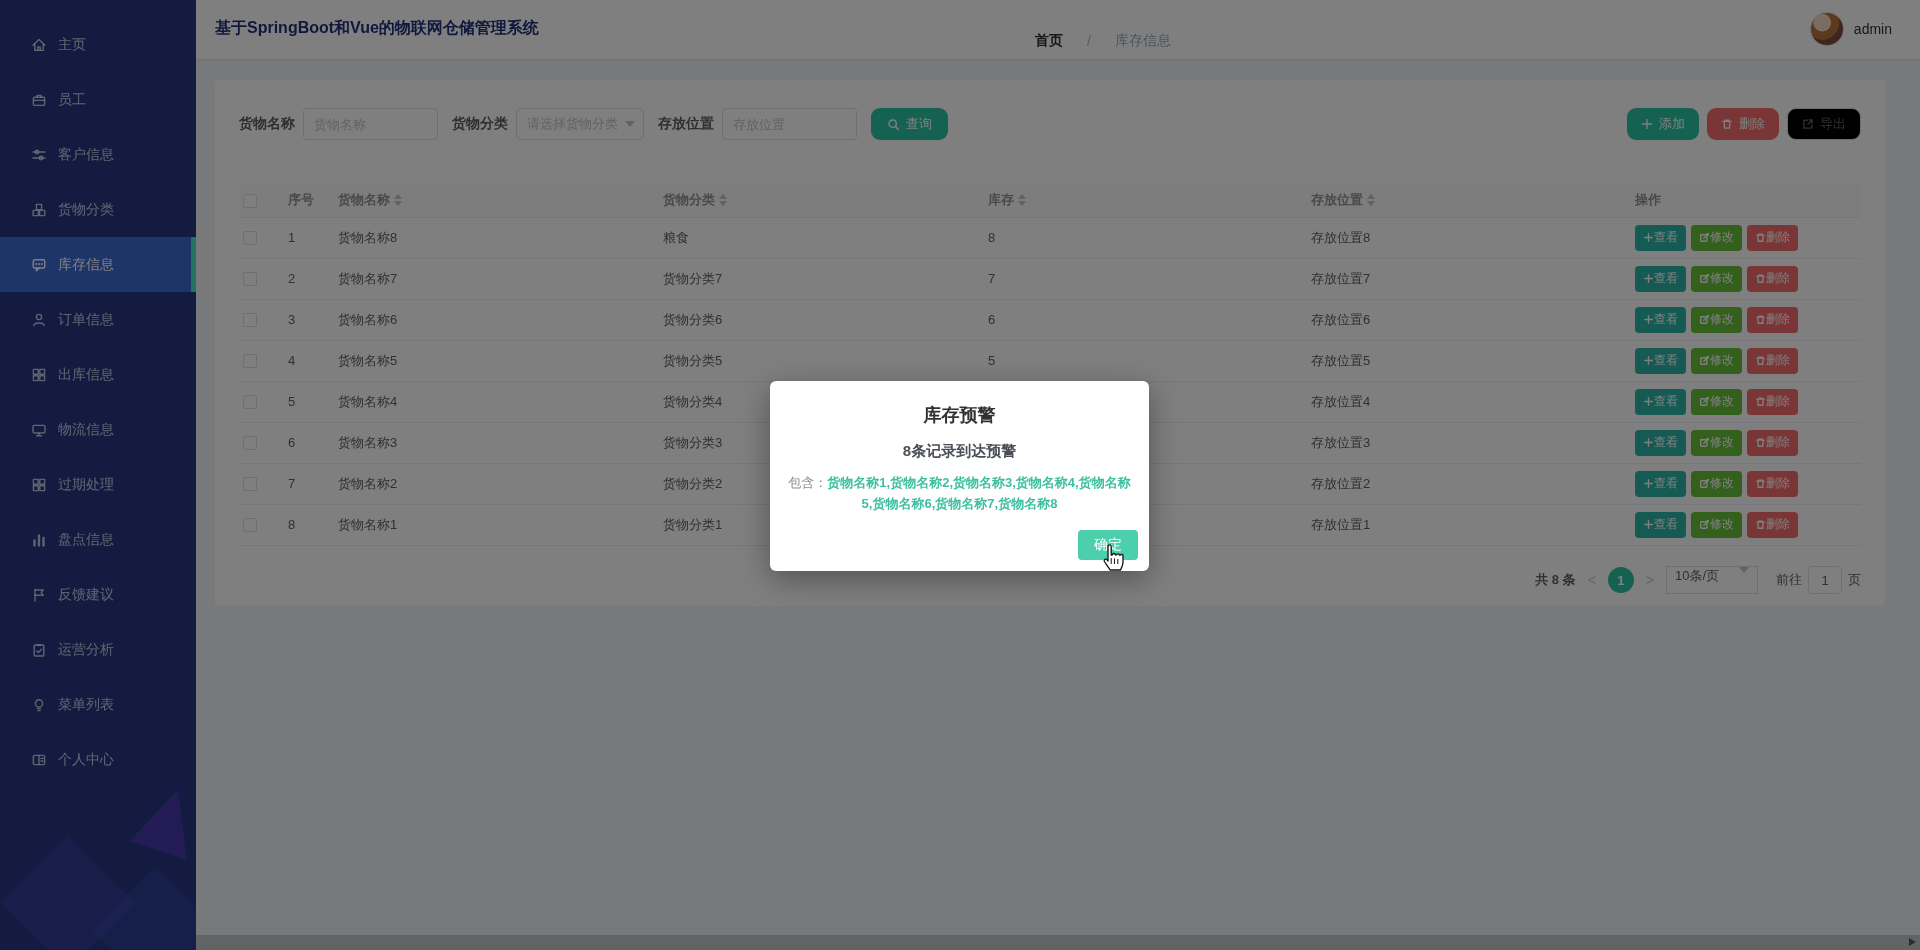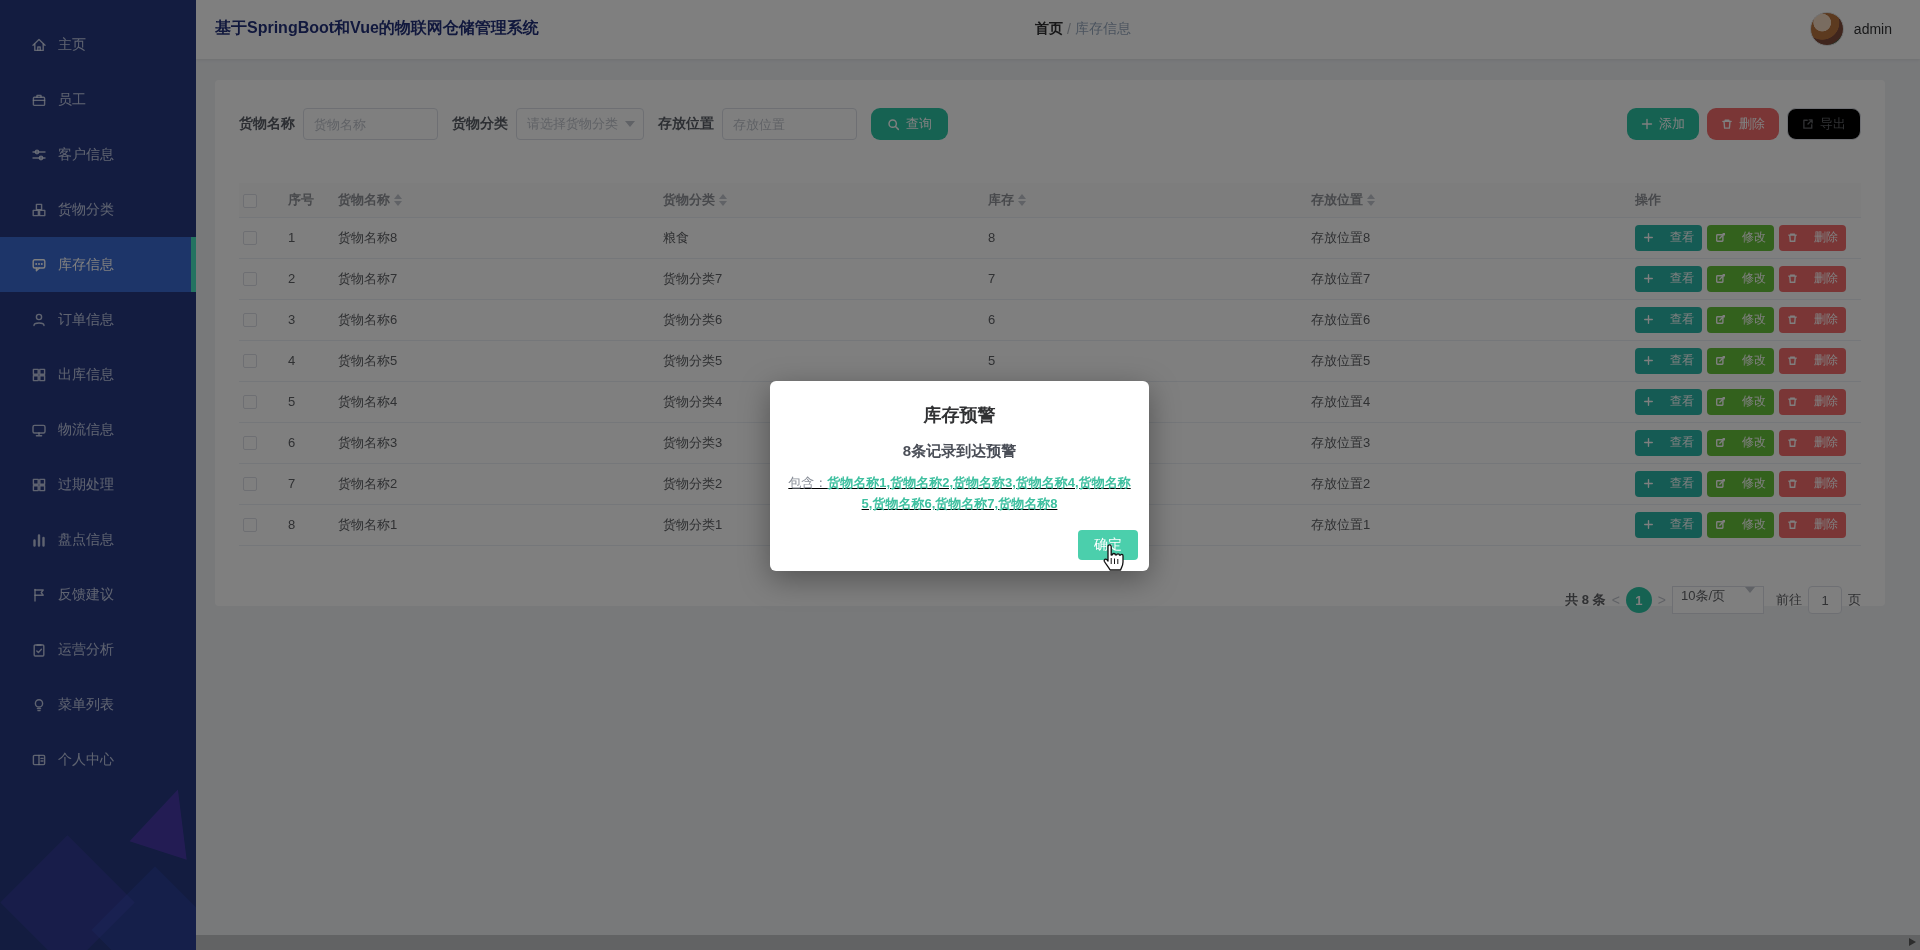--- a/index.html
+++ b/index.html
@@ -16,21 +16,21 @@
   .side-item.active { background:#3a6ad2; color:#ffffff; }
   .side-item.active::after { content:""; position:absolute; right:0; top:0; width:5px; height:100%; background:#49e6c3; }
   .deco { position:absolute; z-index:1; }
   .deco-tri { left:138px; top:788px; width:0; height:0; border-left:30px solid transparent; border-right:30px solid transparent; border-bottom:64px solid rgba(110,60,220,.45); transform:rotate(18deg); }
   .deco-cube1 { left:20px; top:855px; width:95px; height:95px; background:rgba(80,70,200,.28); transform:rotate(45deg); }
   .deco-cube2 { left:110px; top:885px; width:90px; height:90px; background:rgba(60,90,220,.22); transform:rotate(45deg); }
 
   
   .topbar { position:absolute; left:196px; top:0; width:1724px; height:59px; background:#ffffff; box-shadow:0 1px 3px rgba(0,0,0,.08); z-index:5;padding-left:32px; }
   .app-title { position:absolute; left:19px; top:18px; font-size:16px; font-weight:bold; color:#22307a; }
-  .breadcrumb { position:absolute; left:839px; top:20px; font-size:14px; display:flex; gap:4px; align-items:center; }
+  .breadcrumb { position:absolute; left:839px; top:32px; font-size:14px; display:flex; gap:24px; align-items:center; }
   .bc-home { color:#303133; font-weight:bold; }
   .bc-sep { color:#b0b4bc; }
   .bc-cur { color:#97a8be; }
   .userbox { position:absolute; right:28px; top:12px; display:flex; align-items:center; gap:10px; }
   .avatar { width:34px; height:34px; border-radius:50%; background:radial-gradient(circle at 35% 30%, #f3d8c0 0 28%, #b8743f 30% 55%, #7e4a3a 57% 75%, #53624d 77% 100%); border:1px solid #e0e0e0; }
   .username { font-size:14px; color:#303133; }
 
   
   .content { position:absolute; left:196px; top:59px; width:1724px; height:876px; background:#f0f2f5; }
   .panel { position:absolute; left:19px; top:21px; width:1670px; height:526px; background:#ffffff; border-radius:4px; }
@@ -52,45 +52,45 @@
   
   table.grid { position:absolute; left:24px; top:103px; width:1622px; border-collapse:collapse; table-layout:fixed; font-size:13px; }
   .grid th { height:34px; text-align:left; font-weight:bold; color:#909399; background:#fafafa; border-bottom:1px solid #ebeef5; padding:0 4px; }
   .grid td { height:41px; color:#606266; border-bottom:1px solid #ebeef5; padding:0 4px; background:#fff; }
   .th-inner { display:inline-flex; align-items:center; gap:4px; cursor:pointer; }
   .sort-carets { display:inline-flex; flex-direction:column; gap:2px; }
   .sc-up { width:0;height:0;border-left:4px solid transparent;border-right:4px solid transparent;border-bottom:5px solid #c0c4cc; }
   .sc-dn { width:0;height:0;border-left:4px solid transparent;border-right:4px solid transparent;border-top:5px solid #c0c4cc; }
   .cbx { display:inline-block; width:14px; height:14px; border:1px solid #dcdfe6; border-radius:2px; background:#fff; cursor:pointer; vertical-align:middle; }
   .row-actions { display:flex; gap:5px; }
-  .rbtn { height:26px; padding:0 8px; font-size:12px; color:#fff; display:inline-flex; align-items:center; gap:16px; border:none; border-radius:4px; cursor:pointer; font-family:Liberation Mono, monospace; }
+  .rbtn { height:26px; padding:0 8px; font-size:12px; color:#fff; display:inline-flex; align-items:center; gap:0; border:none; border-radius:4px; cursor:pointer; font-family:Liberation Mono, monospace; }
   .rbtn svg { width:11px; height:11px; stroke:currentColor; fill:none; stroke-width:2; stroke-linecap:round; }
   .rbtn.view { background:#2bb6a8; }
   .rbtn.edit { background:#67c23a; }
   .rbtn.del  { background:#f56c6c; }
 
   
-  .pagination { position:absolute; right:24px; top:486px; display:flex; align-items:center; gap:4px; font-size:13px; color:#606266;margin-top:20px; }
+  .pagination { position:absolute; right:24px; top:486px; display:flex; align-items:center; gap:10px; font-size:13px; color:#606266; }
   .pg-total { font-weight:bold; }
   .pg-arrow { color:#c0c4cc; font-size:14px; cursor:pointer; padding:0 2px; }
   .pg-page { width:26px; height:26px; border-radius:50%; background:#2dc5a5; color:#fff; display:flex; align-items:center; justify-content:center; font-weight:bold; cursor:pointer; }
   .pg-size { width:92px; height:28px; border:1px solid #dcdfe6; border-radius:0; display:flex; align-items:flex-start; justify-content:space-between; padding:0 8px; color:#606266; cursor:pointer; background:#fff; }
   .pg-goto { display:flex; align-items:center; gap:6px; margin-left:8px; }
   .pg-input { width:34px; height:28px; border:1px solid #dcdfe6; border-radius:4px; text-align:center; font-size:13px; color:#606266; outline:none; font-family:inherit; }
 
   
   .hscroll { position:absolute; left:196px; bottom:0; width:1724px; height:15px; background:#c4c7c9; }
   .hscroll .arrow-r { position:absolute; right:4px; top:3px; width:0; height:0; border-top:4.5px solid transparent; border-bottom:4.5px solid transparent; border-left:7px solid #5a5a5a; cursor:pointer; }
 
   
   .overlay { position:absolute; inset:0; background:rgba(0,0,0,.5); z-index:100; }
   .modal { position:absolute; left:770px; top:381px; width:379px; height:190px; background:#fff; border-radius:6px; box-shadow:0 8px 30px rgba(0,0,0,.35); z-index:200; text-align:center; }
   .m-title { margin-top:22px; font-size:18px; font-weight:bold; color:#303133; }
   .m-sub { margin-top:15px; font-size:15px; font-weight:bold; color:#4a4e57; }
-  .m-body { margin:11px auto 8px; width:346px; font-size:13px; line-height:21px;text-decoration:underline; }
+  .m-body { margin:11px auto 8px; width:346px; font-size:13px; line-height:21px; }
   .m-prefix { color:#8a8f99; }
   .m-names { color:#3fc0a0; font-weight:bold; }
   .m-confirm { position:absolute; right:11px; bottom:11px; width:60px; height:30px; background:#4bcfac; color:#fff; font-size:14px; border:none; border-radius:4px; cursor:pointer; font-family:inherit; }
   .cursor-hand { position:absolute; left:1096px; top:541px; width:32px; height:36px; z-index:300; pointer-events:none; }
 </style>
 </head>
 <body>
 
 <div class="stage">
 

